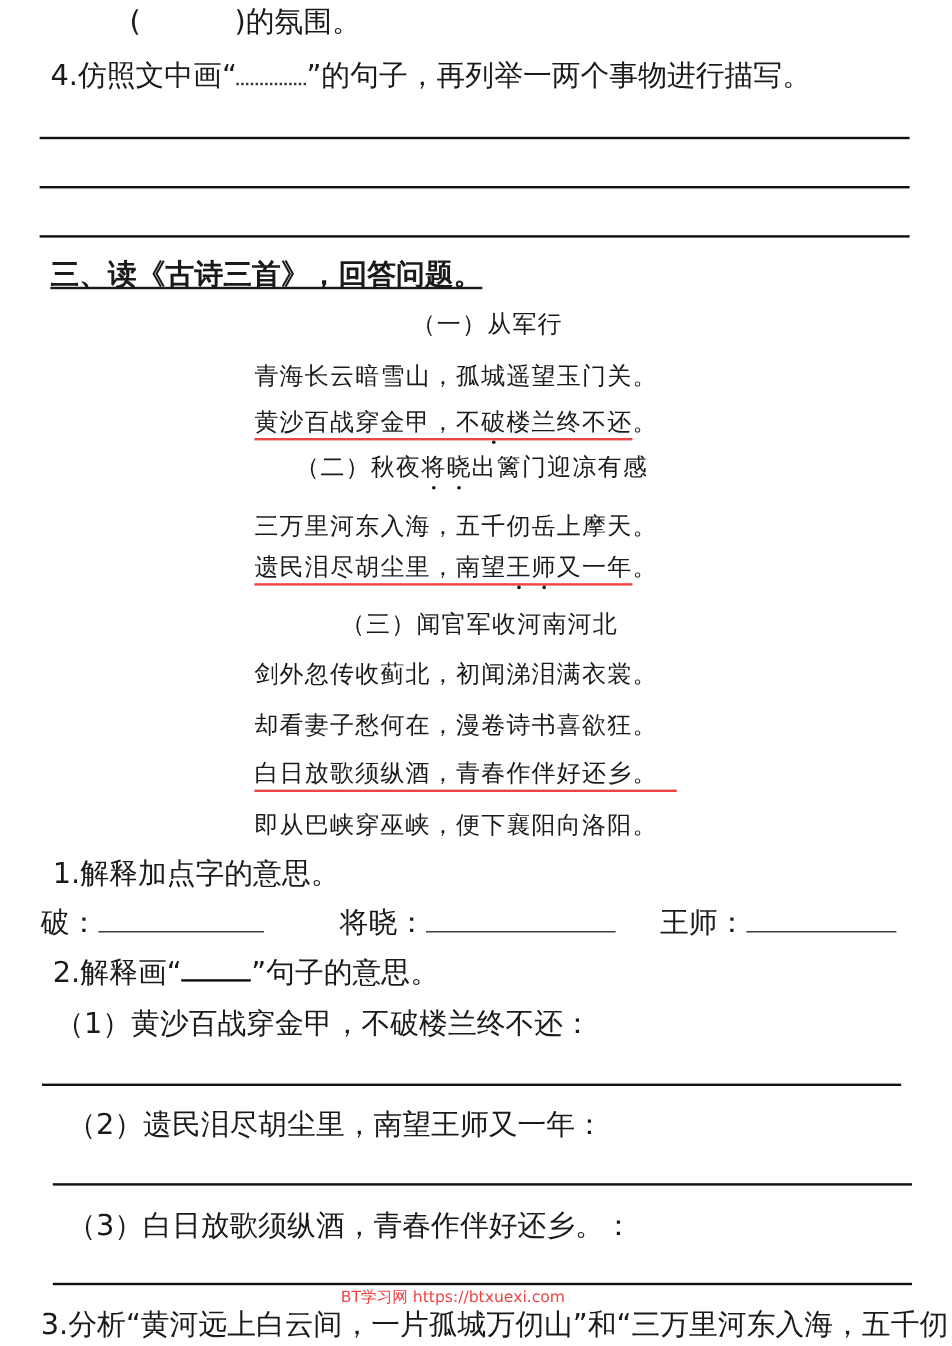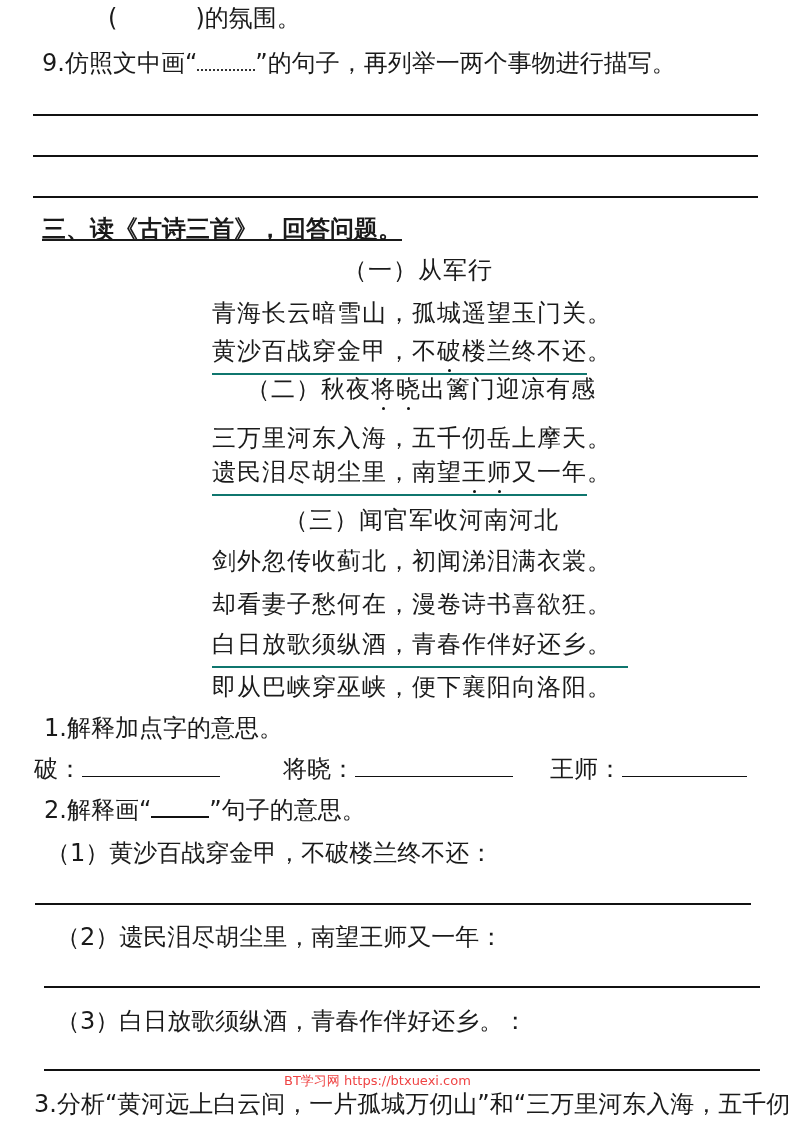--- a/index.html
+++ b/index.html
@@ -3,39 +3,39 @@
 <meta charset="utf-8">
 <style>
   html, body { margin: 0; padding: 0; background: #ffffff; }
   body {
     width: 793px; height: 1122px; position: relative; overflow: hidden;
     font-family: "DejaVu Sans", "Liberation Sans", sans-serif;
     color: #1a1a1a;
   }
   .abs { position: absolute; white-space: nowrap; }
   .t { font-size: 24px; line-height: 24px; }
-  .poem { font-size: 24px; line-height: 24px; letter-spacing: 1px; }
+  .poem { font-size: 20px; line-height: 24px; letter-spacing: 1px; }
   .hr-line { position: absolute; height: 1.5px; background: #111; }
-  .u { border-bottom: 2px solid #0f766e; padding-bottom: 8px; margin-top: 18px; }
+  .u { border-bottom: 2px solid #ef4444; padding-bottom: 2px; margin-top: 18px; }
   .blank { display: inline-block; border-bottom: 1.5px solid #111; vertical-align: baseline; height: 18px; }
   .wavy { display: inline-block; width: 58px; height: 18px; border-bottom: 2px dotted #333; vertical-align: baseline; }
   .dot { position: relative; }
   .dot::after { content: ""; position: absolute; left: 50%; bottom: -7px; width: 3px; height: 3px; margin-left: -1.5px; background: #111; border-radius: 50%; }
   .bold { font-weight: bold; }
   .watermark { font-size: 13px; color: #ef4444; }
 </style>
 </head>
 <body>
 
 <div class="abs t" style="left:108px; top:6px;">
   <span>(</span><span style="display:inline-block;width:78px;"></span><span>)的氛围。</span>
 </div>
 
 <div class="abs t" style="left:42px; top:51px;">
-  <span>9.仿照文中画“</span><span class="wavy"></span><span>”的句子，再列举一两个事物进行描写。</span>
+  <span>4.仿照文中画“</span><span class="wavy"></span><span>”的句子，再列举一两个事物进行描写。</span>
 </div>
 <div class="hr-line" style="left:33px; width:725px; top:114px;"></div>
 <div class="hr-line" style="left:33px; width:725px; top:155px;"></div>
 <div class="hr-line" style="left:33px; width:725px; top:196px;"></div>
 
 <div class="abs t bold" style="left:42px; top:217px;text-decoration:underline;">三、读《古诗三首》，回答问题。</div>
 
 <div class="abs poem" style="left:343px; top:258px;">（一）从军行</div>
 <div class="abs poem" style="left:212px; top:301px;">青海长云暗雪山，孤城遥望玉门关。</div>
 <div class="abs poem" style="left:212px; top:339px;">

